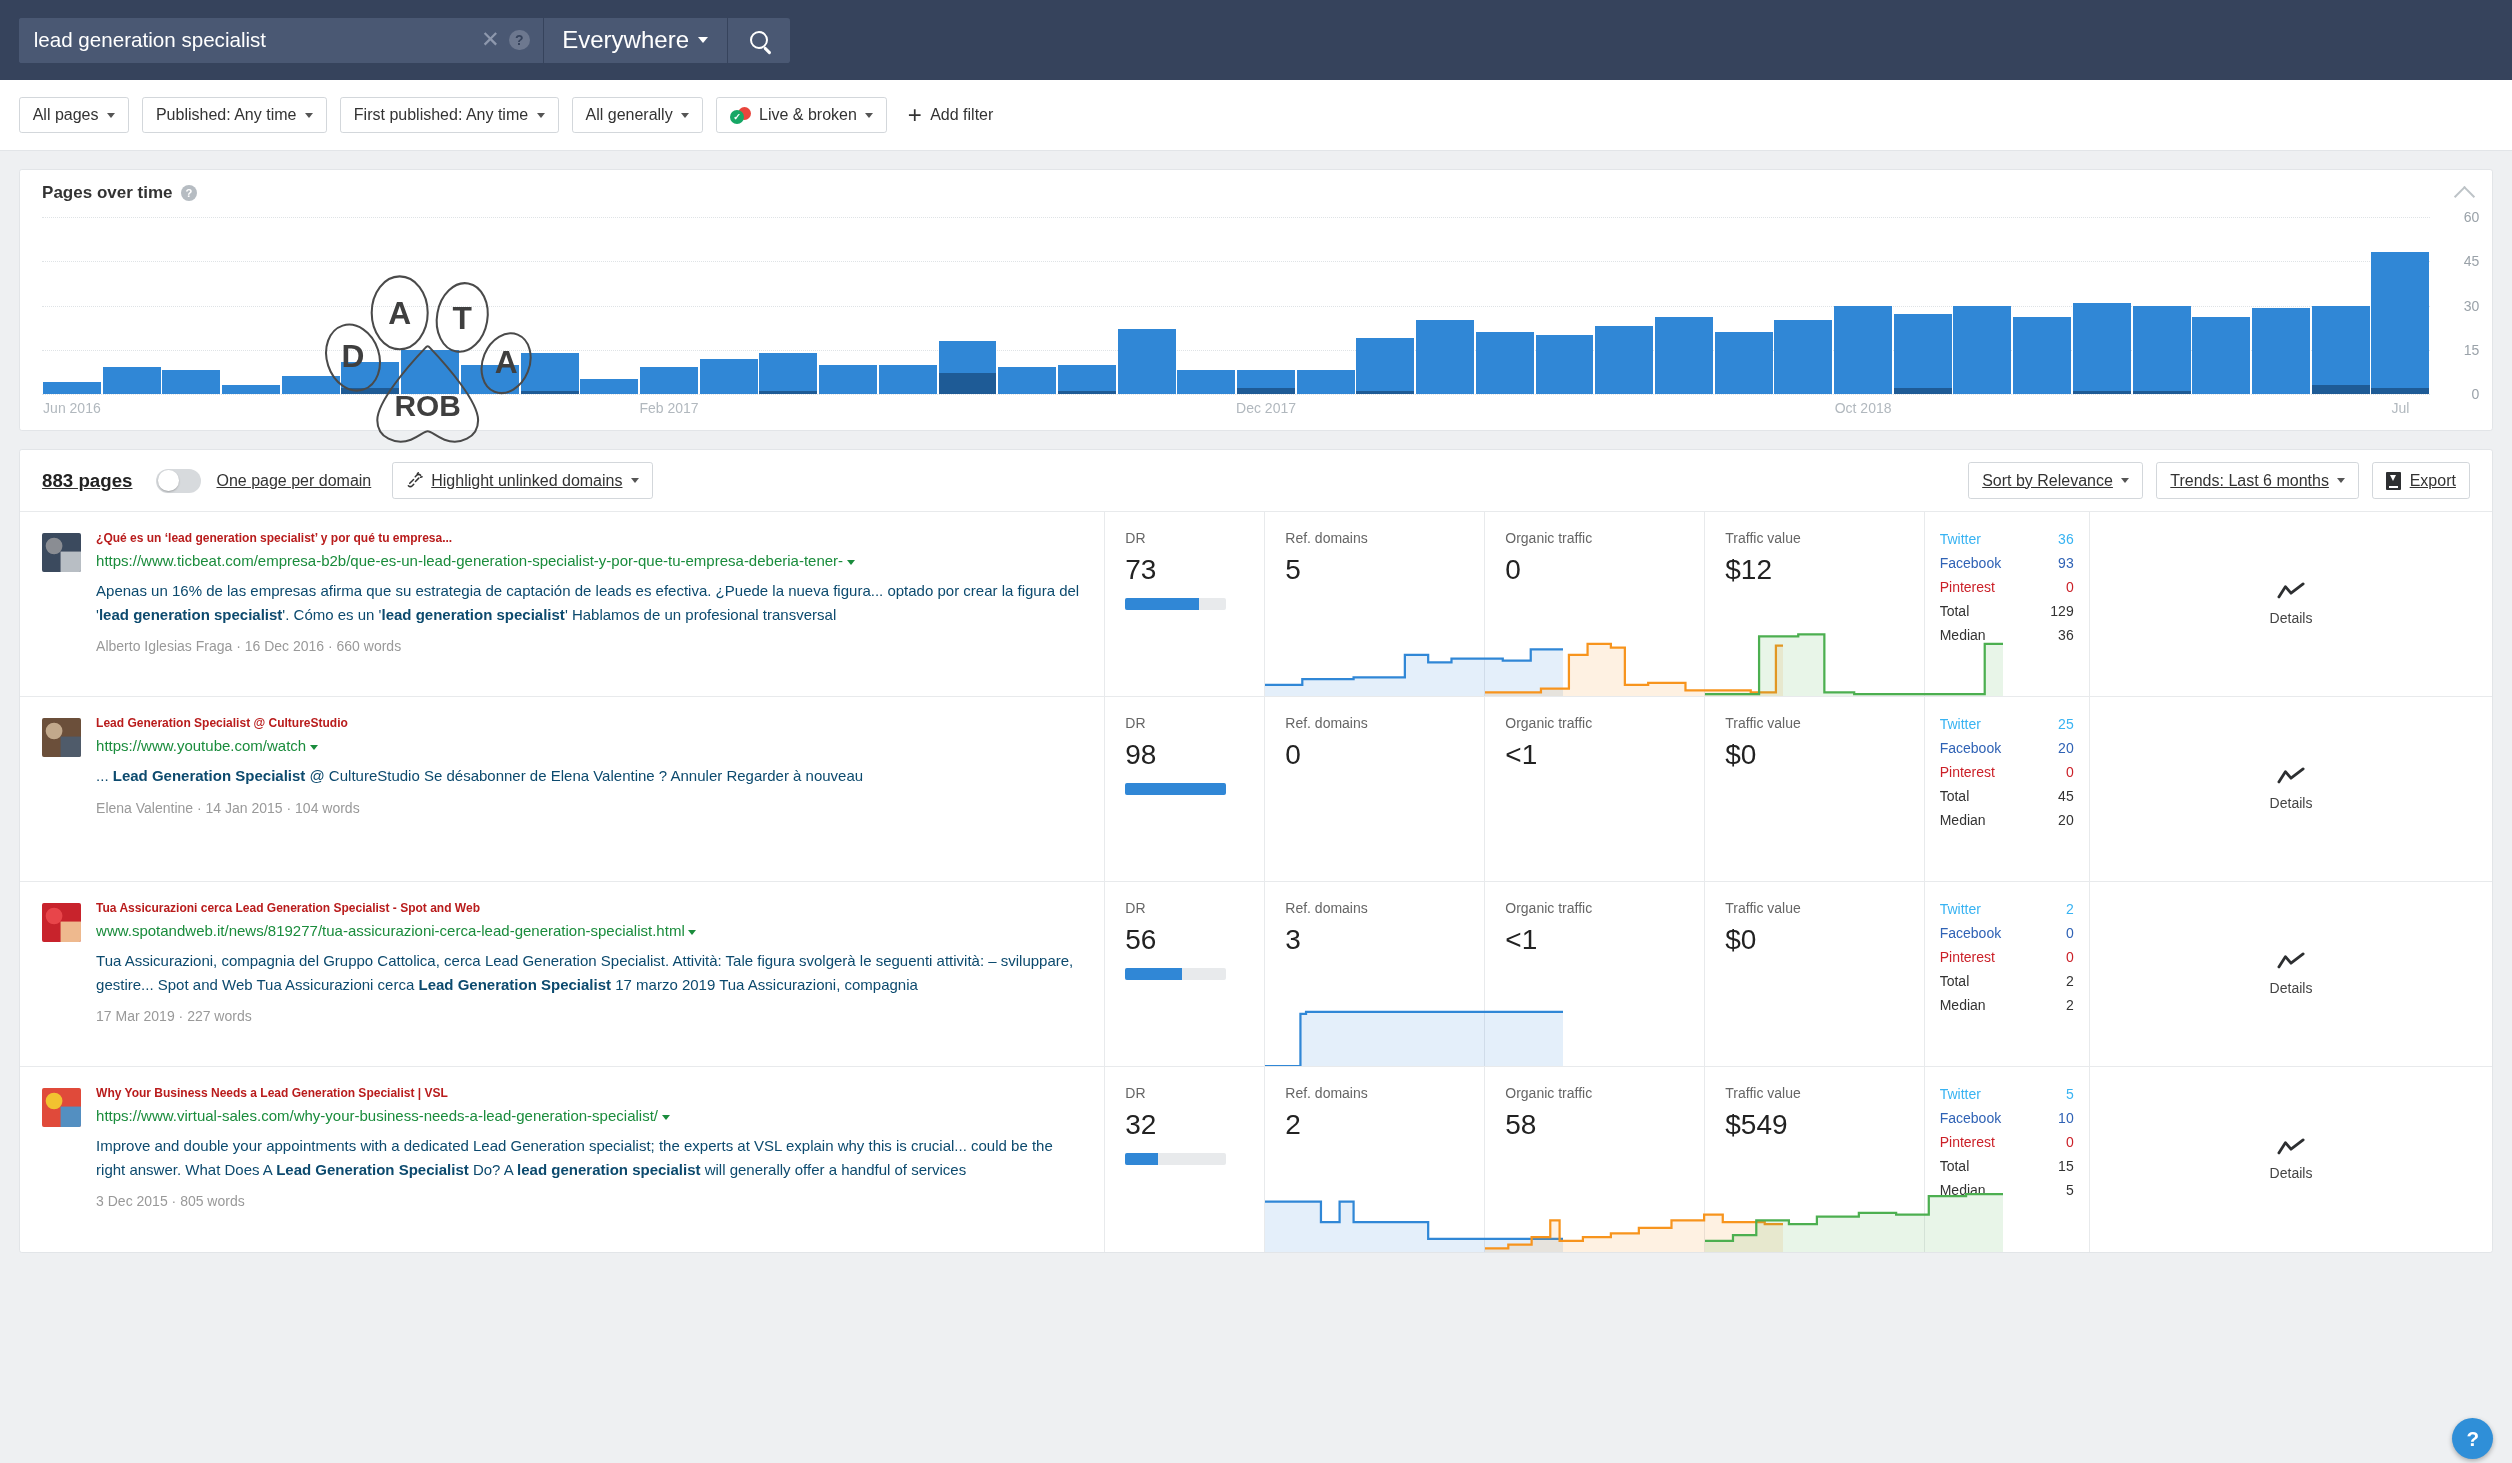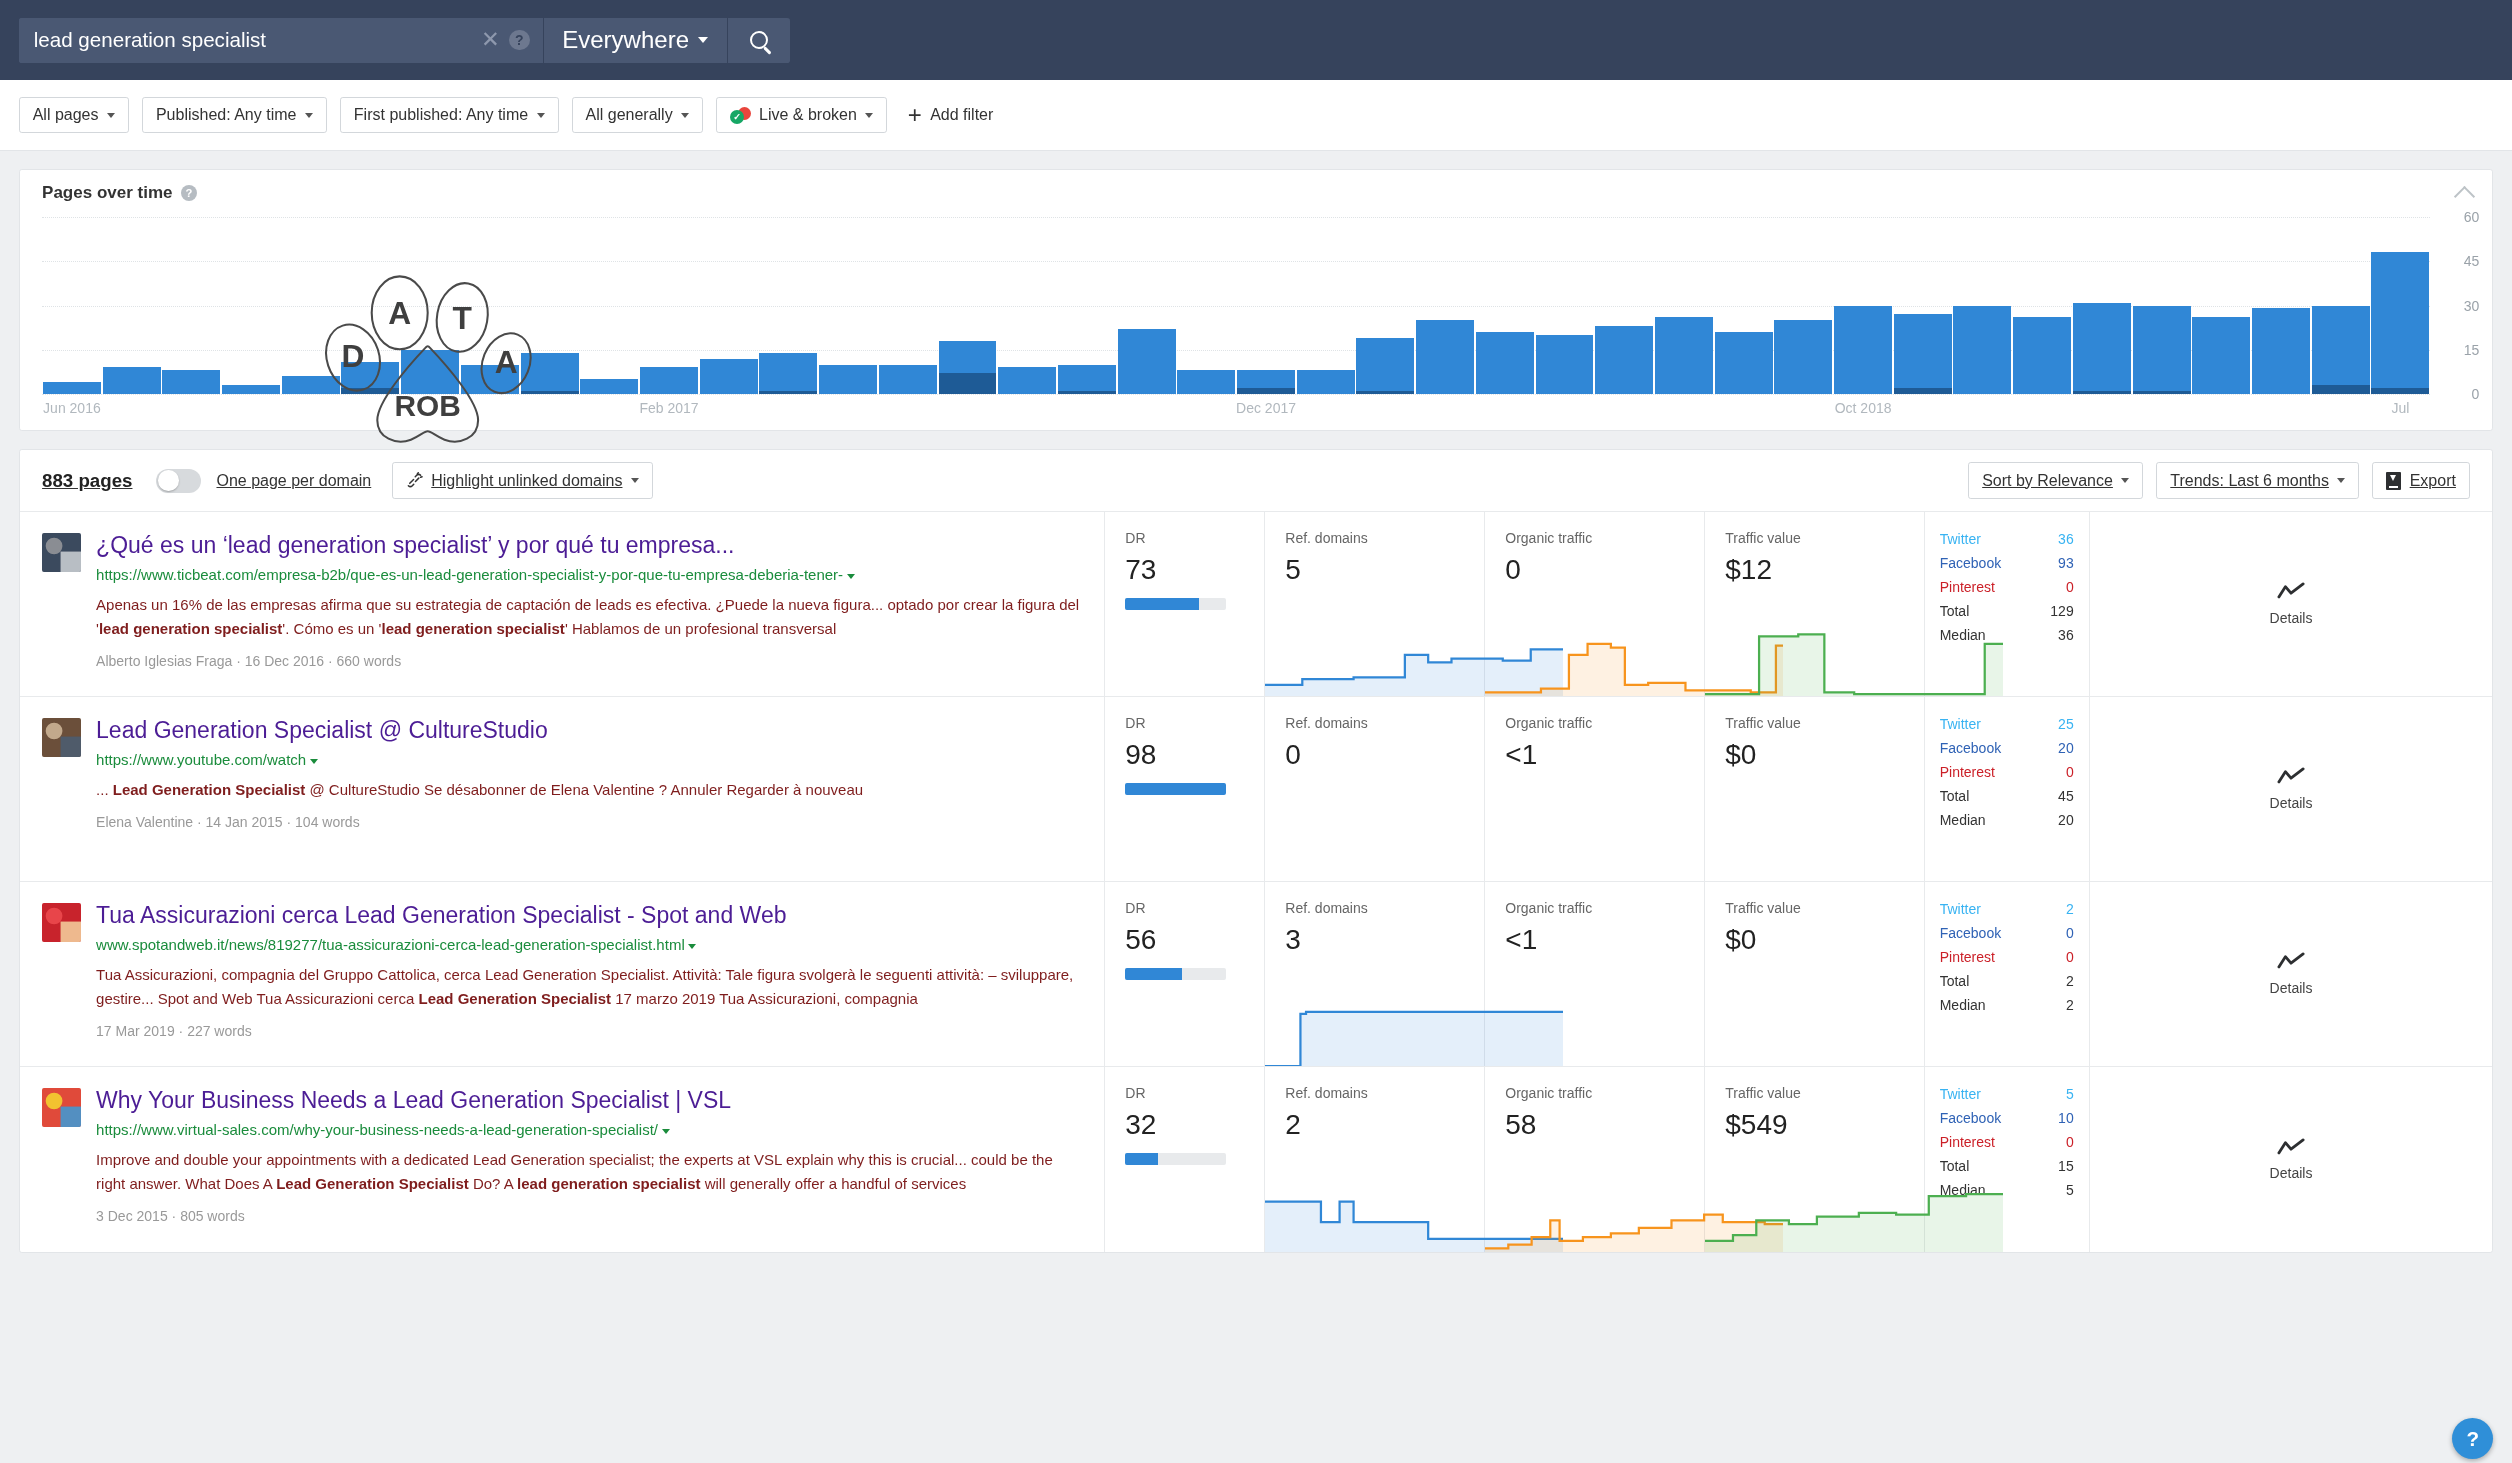--- a/index.html
+++ b/index.html
@@ -263,36 +263,36 @@
     display:flex;gap:15px;
   }
   .thumb {
     width:39px;height:39px;flex:0 0 39px;
     border-radius:1.9px;
     overflow:hidden;
     margin-top:2.8px;
   }
   .rtext { flex:1; min-width:0; }
   .rtitle {
-    font-size:23px;font-weight:normal;color:#4c1d95;
+    font-size:12px;font-weight:bold;color:#b91c1c;
     margin-bottom:4.7px;cursor:pointer;line-height:1.3;
   }
   .rurl {
     font-size:15px;color:#1a8c3c;margin-bottom:8.4px;
     cursor:pointer;word-break:break-all;line-height:1.3;
   }
   .caret-g {
     display:inline-block;width:0;height:0;
     border-left:4.7px solid transparent;
     border-right:4.7px solid transparent;
     border-top:5.6px solid #1a8c3c;
     margin-left:3.7px;vertical-align:middle;
   }
   .rdesc {
-    font-size:15px;color:#7f1d1d;line-height:1.58;margin-bottom:12px;
+    font-size:15px;color:#0c4a6e;line-height:1.58;margin-bottom:12px;
   }
   .rdesc b { font-weight:bold; }
   .rmeta { font-size:14px;color:#999; }
 
   
   .mcell {
     width:160px;
     border-right:0.9px solid #e8eaec;
     padding:18px 0 0 20.6px;
     position:relative;

